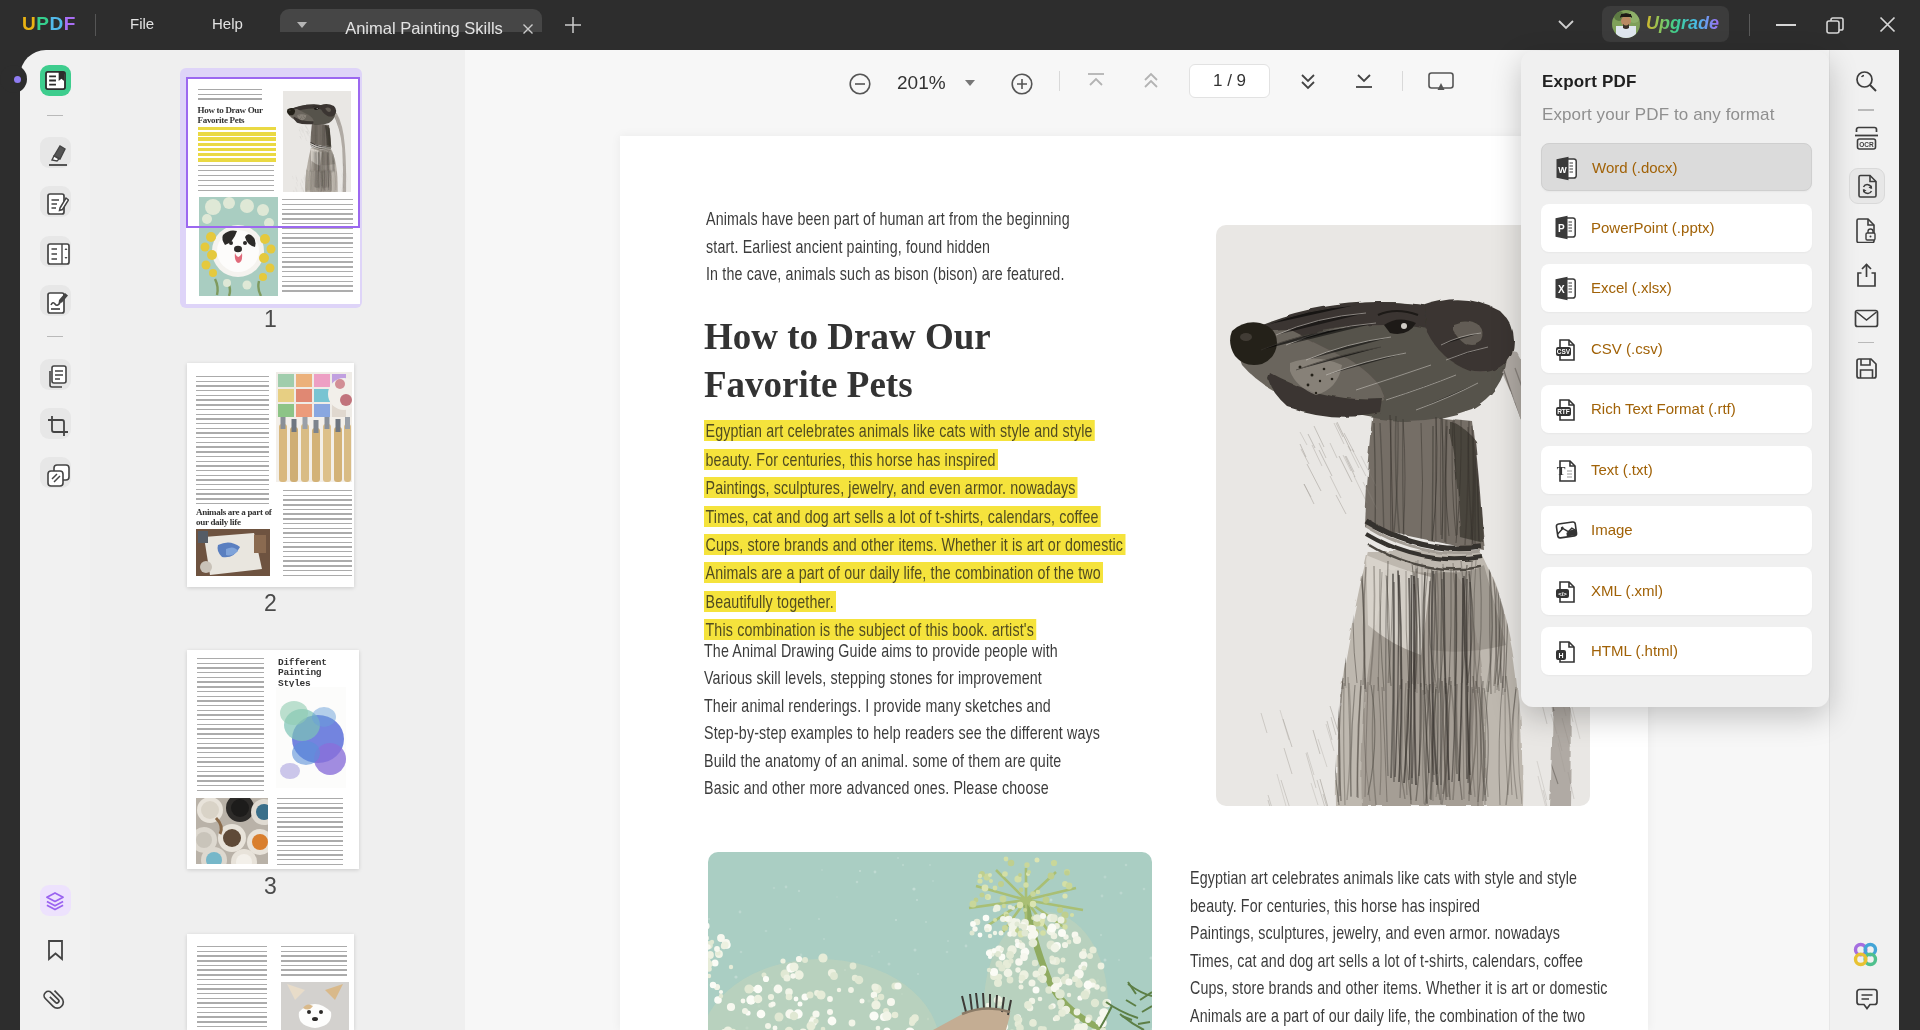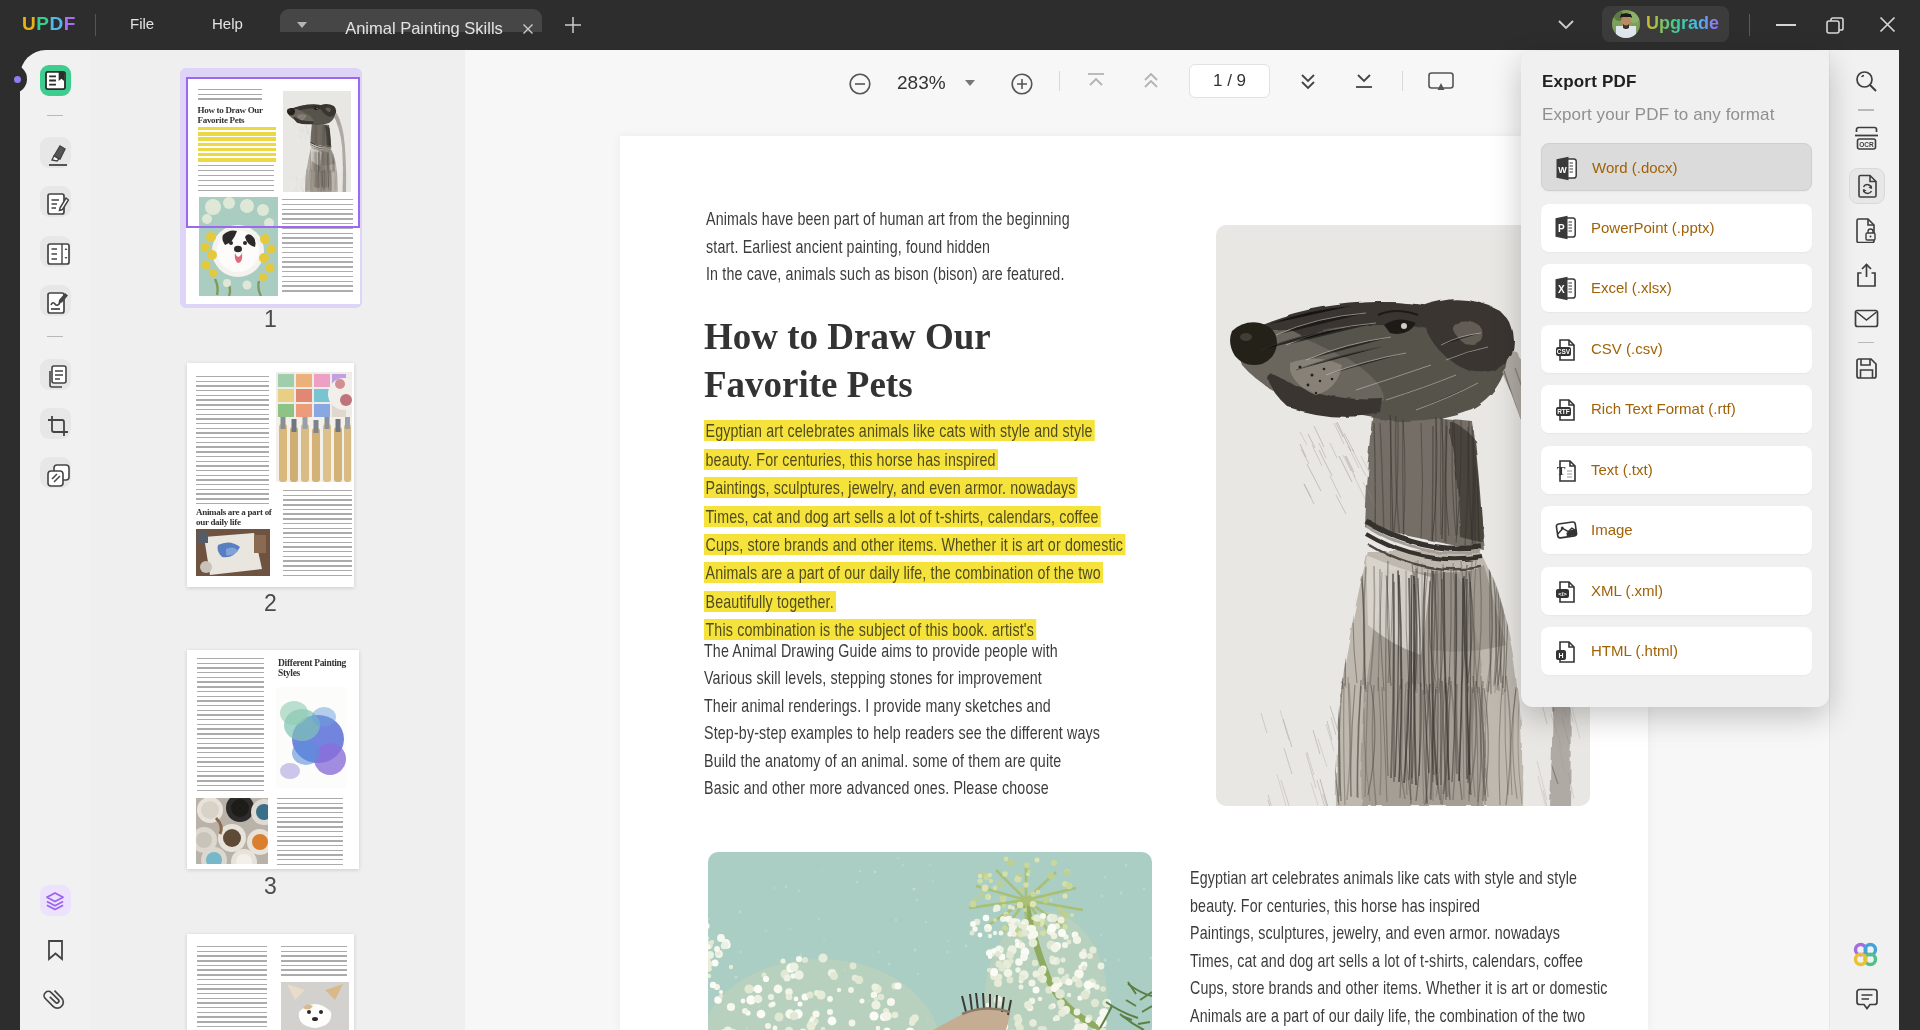--- a/index.html
+++ b/index.html
@@ -54,21 +54,21 @@
         <rect width="28" height="28" fill="#7fa05a"></rect>
         <circle cx="7" cy="6" r="5" fill="#5d7a43"></circle>
         <circle cx="22" cy="7" r="6" fill="#8fb06a"></circle>
         <rect x="4" y="16" width="20" height="12" fill="#dfe6ee"></rect>
         <circle cx="14" cy="11" r="5" fill="#b98a63"></circle>
         <path d="M8 8 Q14 2 20 8 L20 6 Q14 0 8 6 Z" fill="#2c2620"></path>
         <rect x="9" y="4" width="10" height="3" fill="#1d1a16"></rect>
         <path d="M11 14 Q14 17 17 14 L17 18 Q14 20 11 18 Z" fill="#3a3129"></path>
       </g>
     </svg>
-    <div class="abs" style="left:44px;top:7px;font-size:18px;font-weight:bold;background:linear-gradient(90deg,#d3b92c,#3ecf8e 40%,#49b9e9 70%,#a06ef5);-webkit-background-clip:text;background-clip:text;color:transparent;">Upgrade</div>
+    <div class="abs" style="left:44px;top:7px;font-size:18px;font-weight:bold;background:linear-gradient(90deg,#d3b92c,#3ecf8e 40%,#49b9e9 70%,#a06ef5);-webkit-background-clip:text;background-clip:text;color:transparent;font-style:italic;">Upgrade</div>
   </div>
   <div class="abs" style="left:1749px;top:14px;width:1px;height:22px;background:#5a5a5a;"></div>
   <div class="abs" style="left:1776px;top:24px;width:20px;height:2px;background:#d6d6d6;"></div>
   <svg class="abs" style="left:1826px;top:17px;" width="18" height="17" viewBox="0 0 18 17">
       <rect x="1" y="4" width="12" height="12" rx="2" fill="none" stroke="#d6d6d6" stroke-width="1.6"></rect>
       <path d="M5 4 V2.8 A1.8 1.8 0 0 1 6.8 1 H15.2 A1.8 1.8 0 0 1 17 2.8 V11.2 A1.8 1.8 0 0 1 15.2 13 H13" fill="none" stroke="#d6d6d6" stroke-width="1.6"></path>
     </svg>
   <svg class="abs" style="left:1879px;top:16px;" width="17" height="17" viewBox="0 0 17 17">
       <path d="M1.5 1.5 L15.5 15.5 M15.5 1.5 L1.5 15.5" stroke="#d6d6d6" stroke-width="1.7"></path>
     </svg>
@@ -1332,21 +1332,21 @@
         <circle cx="10" cy="38" r="6" fill="#c9c2b8"></circle>
         <rect x="2" y="2" width="10" height="12" fill="#555c66"></rect>
       </svg>
     </div>
     <div class="abs" style="left:96px;top:127px;width:69px;height:88px;background:repeating-linear-gradient(to bottom,#ababab 0 1.4px,transparent 1.4px 4.7px);"></div>
   </div>
   <div class="tlabel" style="left:90px;top:590px;">2</div>
 
   <div class="abs" style="left:187px;top:649.5px;width:172px;height:219.5px;background:#fff;box-shadow:0 1px 4px rgba(0,0,0,0.15);">
     <div class="abs" style="left:10px;top:8px;width:67px;height:134px;background:repeating-linear-gradient(to bottom,#ababab 0 1.4px,transparent 1.4px 4.7px);"></div>
-    <div class="abs" style="left:91px;top:8px;font-family:Liberation Serif, serif;font-weight:bold;font-size:9.5px;line-height:10.5px;color:#333;letter-spacing:-0.3px;">Different Painting<br>Styles</div>
+    <div class="abs" style="left:91px;top:8px;font-family:Liberation Mono, monospace;font-weight:bold;font-size:9.5px;line-height:10.5px;color:#333;letter-spacing:-0.3px;">Different Painting<br>Styles</div>
 
     <div class="abs" style="left:89px;top:37px;width:70px;height:101px;overflow:hidden;background:#fcfcfb;">
       <svg width="70" height="101" viewBox="0 0 70 101">
         <ellipse cx="42" cy="52" rx="26" ry="24" fill="#5a6fd9" opacity="0.85"></ellipse>
         <ellipse cx="26" cy="38" rx="18" ry="16" fill="#7cc3b5" opacity="0.7"></ellipse>
         <ellipse cx="18" cy="26" rx="14" ry="12" fill="#8fccb0" opacity="0.6"></ellipse>
         <ellipse cx="54" cy="72" rx="16" ry="16" fill="#8a6fd9" opacity="0.8"></ellipse>
         <ellipse cx="30" cy="66" rx="14" ry="12" fill="#5a8fd9" opacity="0.6"></ellipse>
         <ellipse cx="48" cy="30" rx="12" ry="10" fill="#6a9fd9" opacity="0.5"></ellipse>
         <ellipse cx="14" cy="84" rx="10" ry="8" fill="#9a8fd9" opacity="0.5"></ellipse>
@@ -1395,21 +1395,21 @@
       </svg>
     </div>
   </div>
 </div>
 
 <div id="doctoolbar">
   <svg class="abs" style="left:848.5px;top:72.5px;" width="22" height="22" viewBox="0 0 22 22">
       <circle cx="11" cy="11" r="9.8" fill="none" stroke="#555" stroke-width="1.6"></circle>
       <path d="M6 11 H16" stroke="#555" stroke-width="1.6"></path>
     </svg>
-  <div class="abs" style="left:897px;top:72px;font-size:19px;color:#333;">283%</div>
+  <div class="abs" style="left:897px;top:72px;font-size:19px;color:#333;">201%</div>
   <div class="abs" style="left:965px;top:80px;width:0;height:0;border-left:5px solid transparent;border-right:5px solid transparent;border-top:6px solid #777;"></div>
   <svg class="abs" style="left:1010.5px;top:72.5px;" width="22" height="22" viewBox="0 0 22 22">
       <circle cx="11" cy="11" r="9.8" fill="none" stroke="#555" stroke-width="1.6"></circle>
       <path d="M6 11 H16 M11 6 V16" stroke="#555" stroke-width="1.6"></path>
     </svg>
   <div class="abs" style="left:1059px;top:71px;width:1px;height:20px;background:#d9d9d9;"></div>
   <svg class="abs" style="left:1086px;top:72px;" width="20" height="18" viewBox="0 0 20 18">
       <path d="M2 2 H18" stroke="#b3b3b3" stroke-width="1.8"></path>
       <path d="M4 13 L10 7 L16 13" stroke="#b3b3b3" stroke-width="1.8" fill="none"></path>
     </svg>

